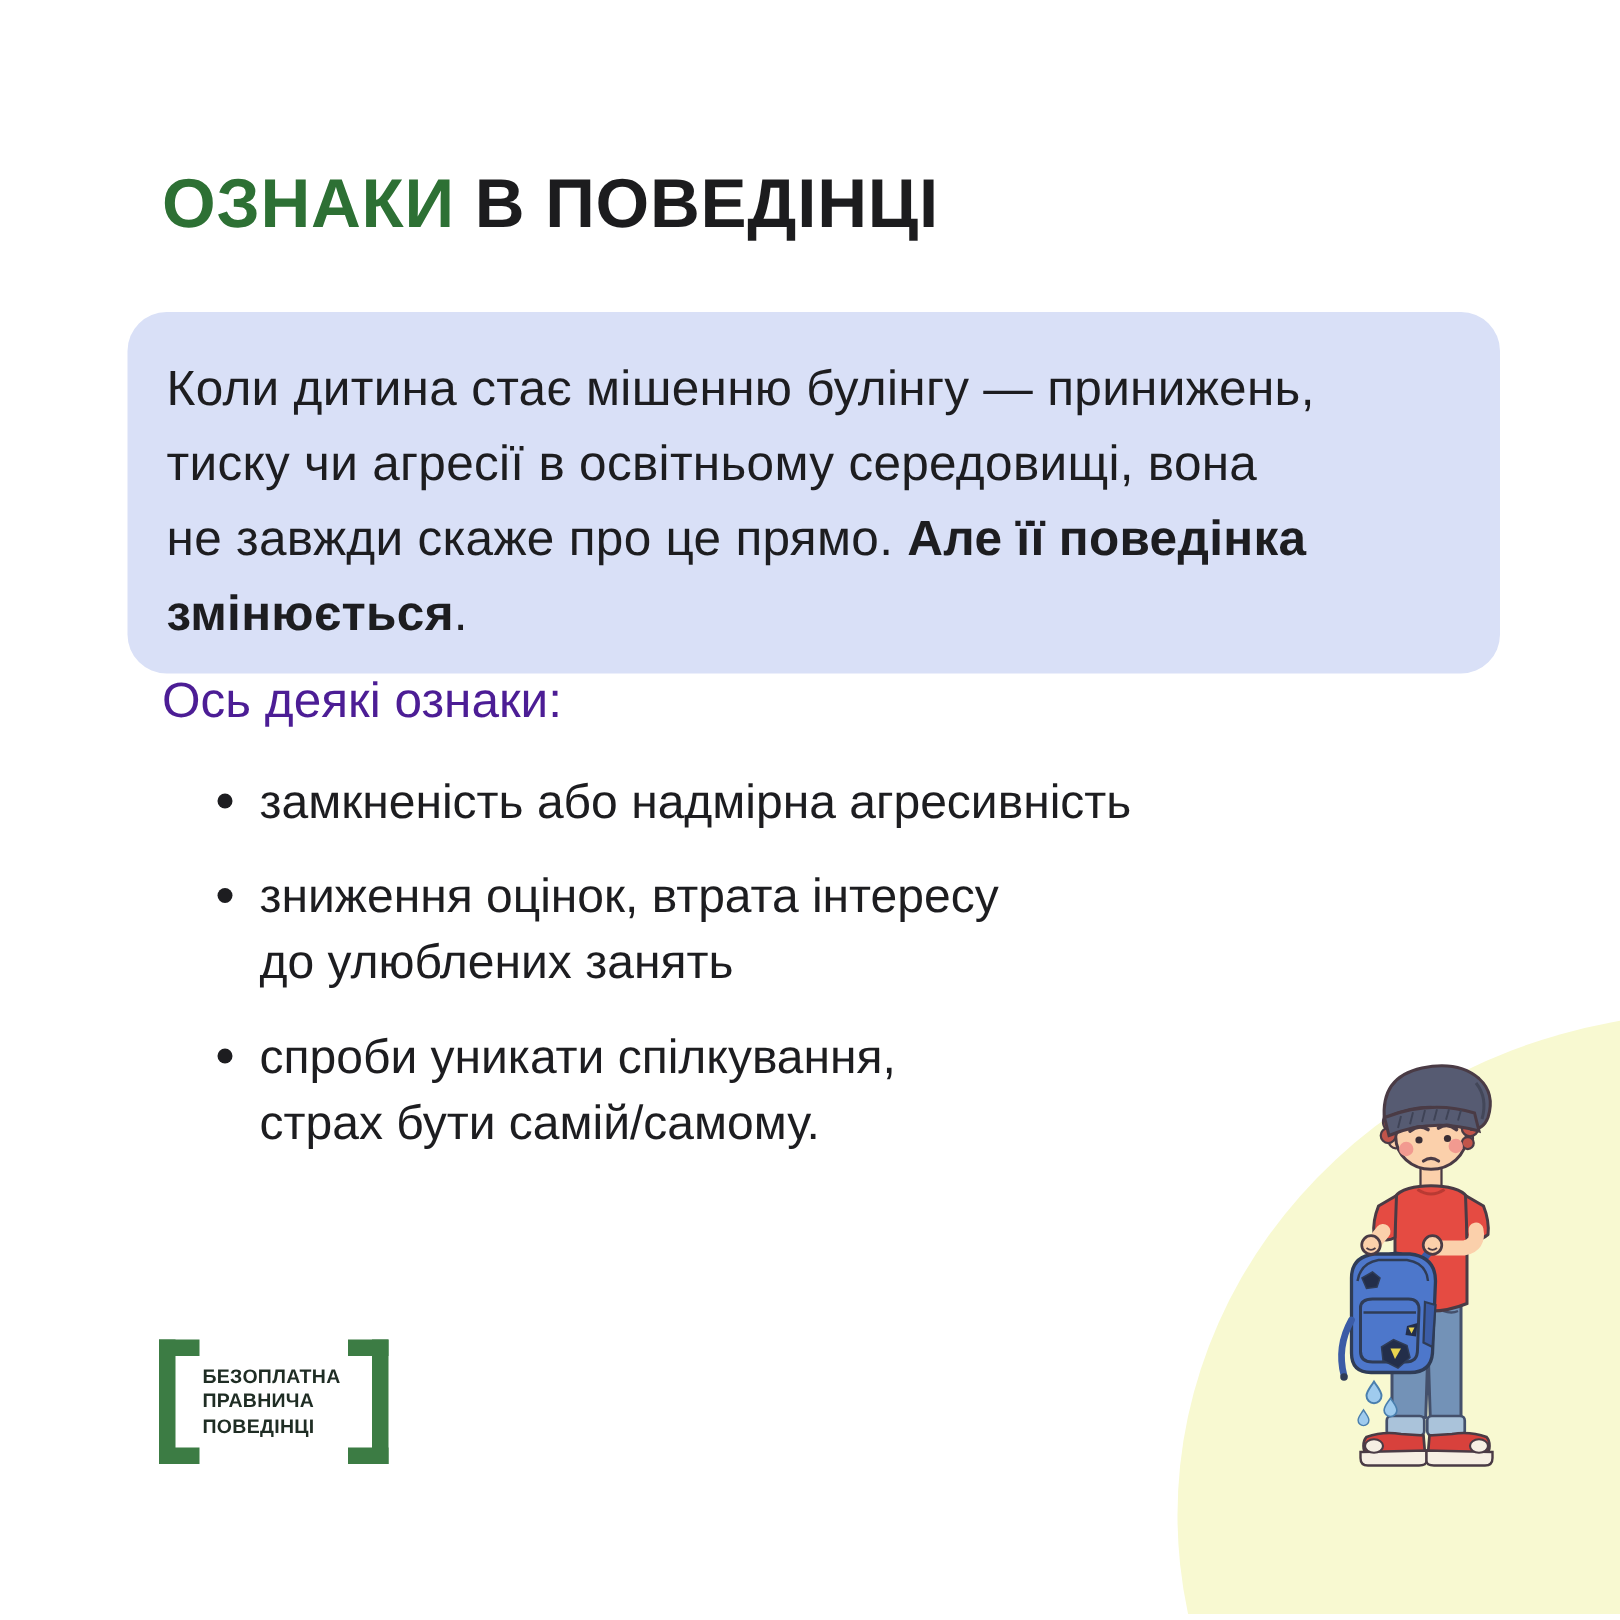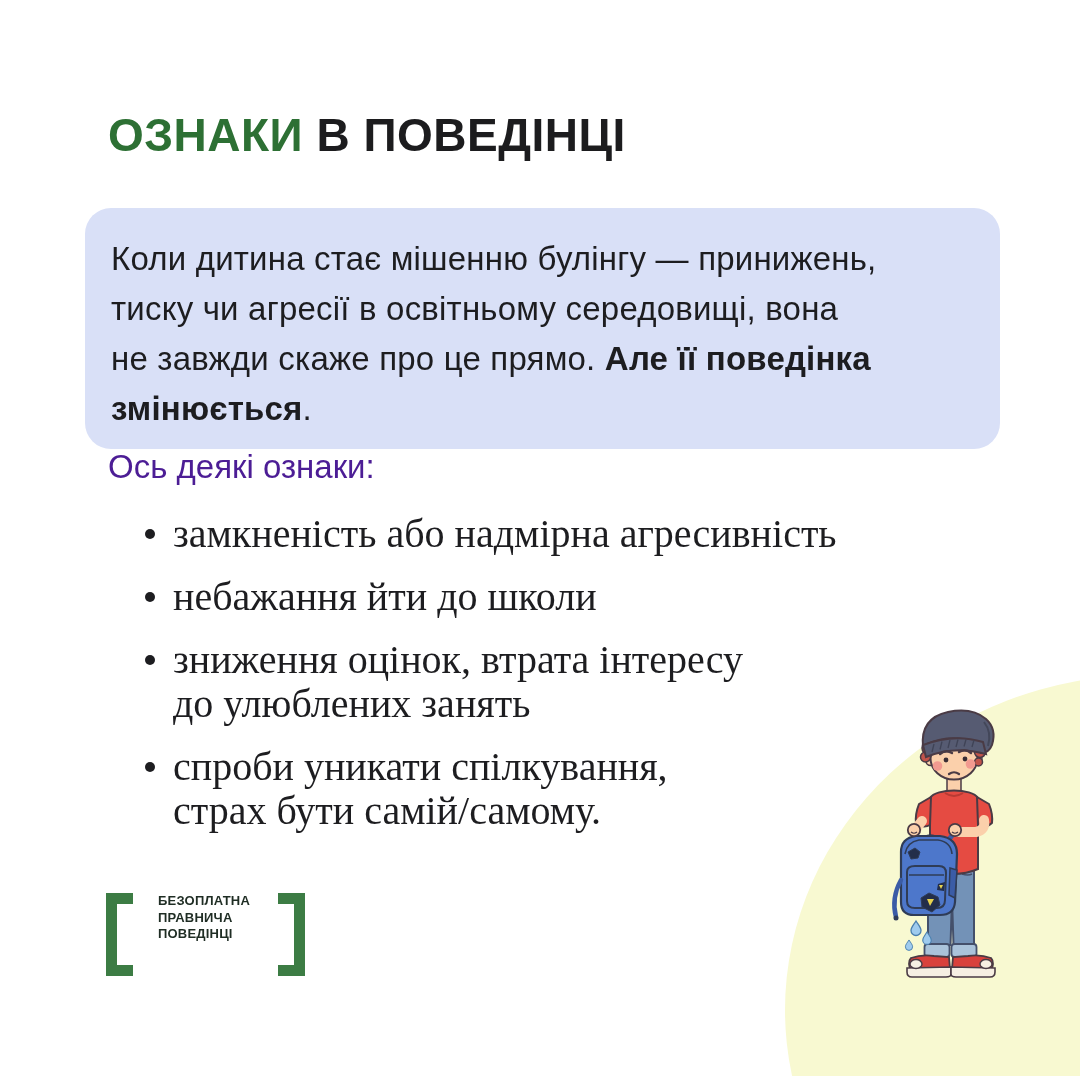--- a/index.html
+++ b/index.html
@@ -34,30 +34,30 @@
   .list-heading{
     position:absolute;left:108px;top:448px;margin:0;
     font-size:33px;font-weight:400;color:#4c1d95;
   }
   .signs{
     position:absolute;left:142px;top:512px;width:830px;
     margin:0;padding:0;list-style:none;
   }
   .signs li{
     position:relative;margin:0 0 19px 0;padding-left:31px;
-    font-size:40px;line-height:44px;color:#1D1D20;white-space:pre-line;font-family:Liberation Serif, serif;
+    font-size:32px;line-height:44px;color:#1D1D20;white-space:pre-line;
   }
   .signs li::before{
     content:"";position:absolute;left:3px;top:17px;width:10px;height:10px;
     border-radius:50%;background:#1D1D20;
   }
   
   .logo{
     position:absolute;left:106px;top:893px;height:83px;
-    display:flex;align-items:flex-start;gap:23px;
+    display:flex;align-items:center;
   }
   .bracket{
     width:27px;height:83px;box-sizing:border-box;
     border:11px solid var(--logo_green,#3C7C44);
   }
   .bracket-left{border-right:none;}
   .bracket-right{border-left:none;}
   .logo-text{
     display:flex;flex-direction:column;justify-content:center;
     padding:0 5px 0 2px;
@@ -81,21 +81,20 @@
   <div class="intro-box">
     <p><span>Коли дитина стає мішенню булінгу — принижень,
 тиску чи агресії в освітньому середовищі, вона
 не завжди скаже про це прямо. </span><b>Але її поведінка змінюється</b><span>.</span></p>
   </div>
 
   <p class="list-heading">Ось деякі ознаки:</p>
 
   <ul class="signs">
     <li><span>замкненість або надмірна агресивність</span></li>
-    <li><span>небажання йти до школи</span></li>
     <li><span>зниження оцінок, втрата інтересу
 до улюблених занять</span></li>
     <li><span>спроби уникати спілкування,
 страх бути самій/самому.</span></li>
   </ul>
 
   <div class="logo">
     <div class="bracket bracket-left"></div>
     <div class="logo-text">
       <span>БЕЗОПЛАТНА</span>

